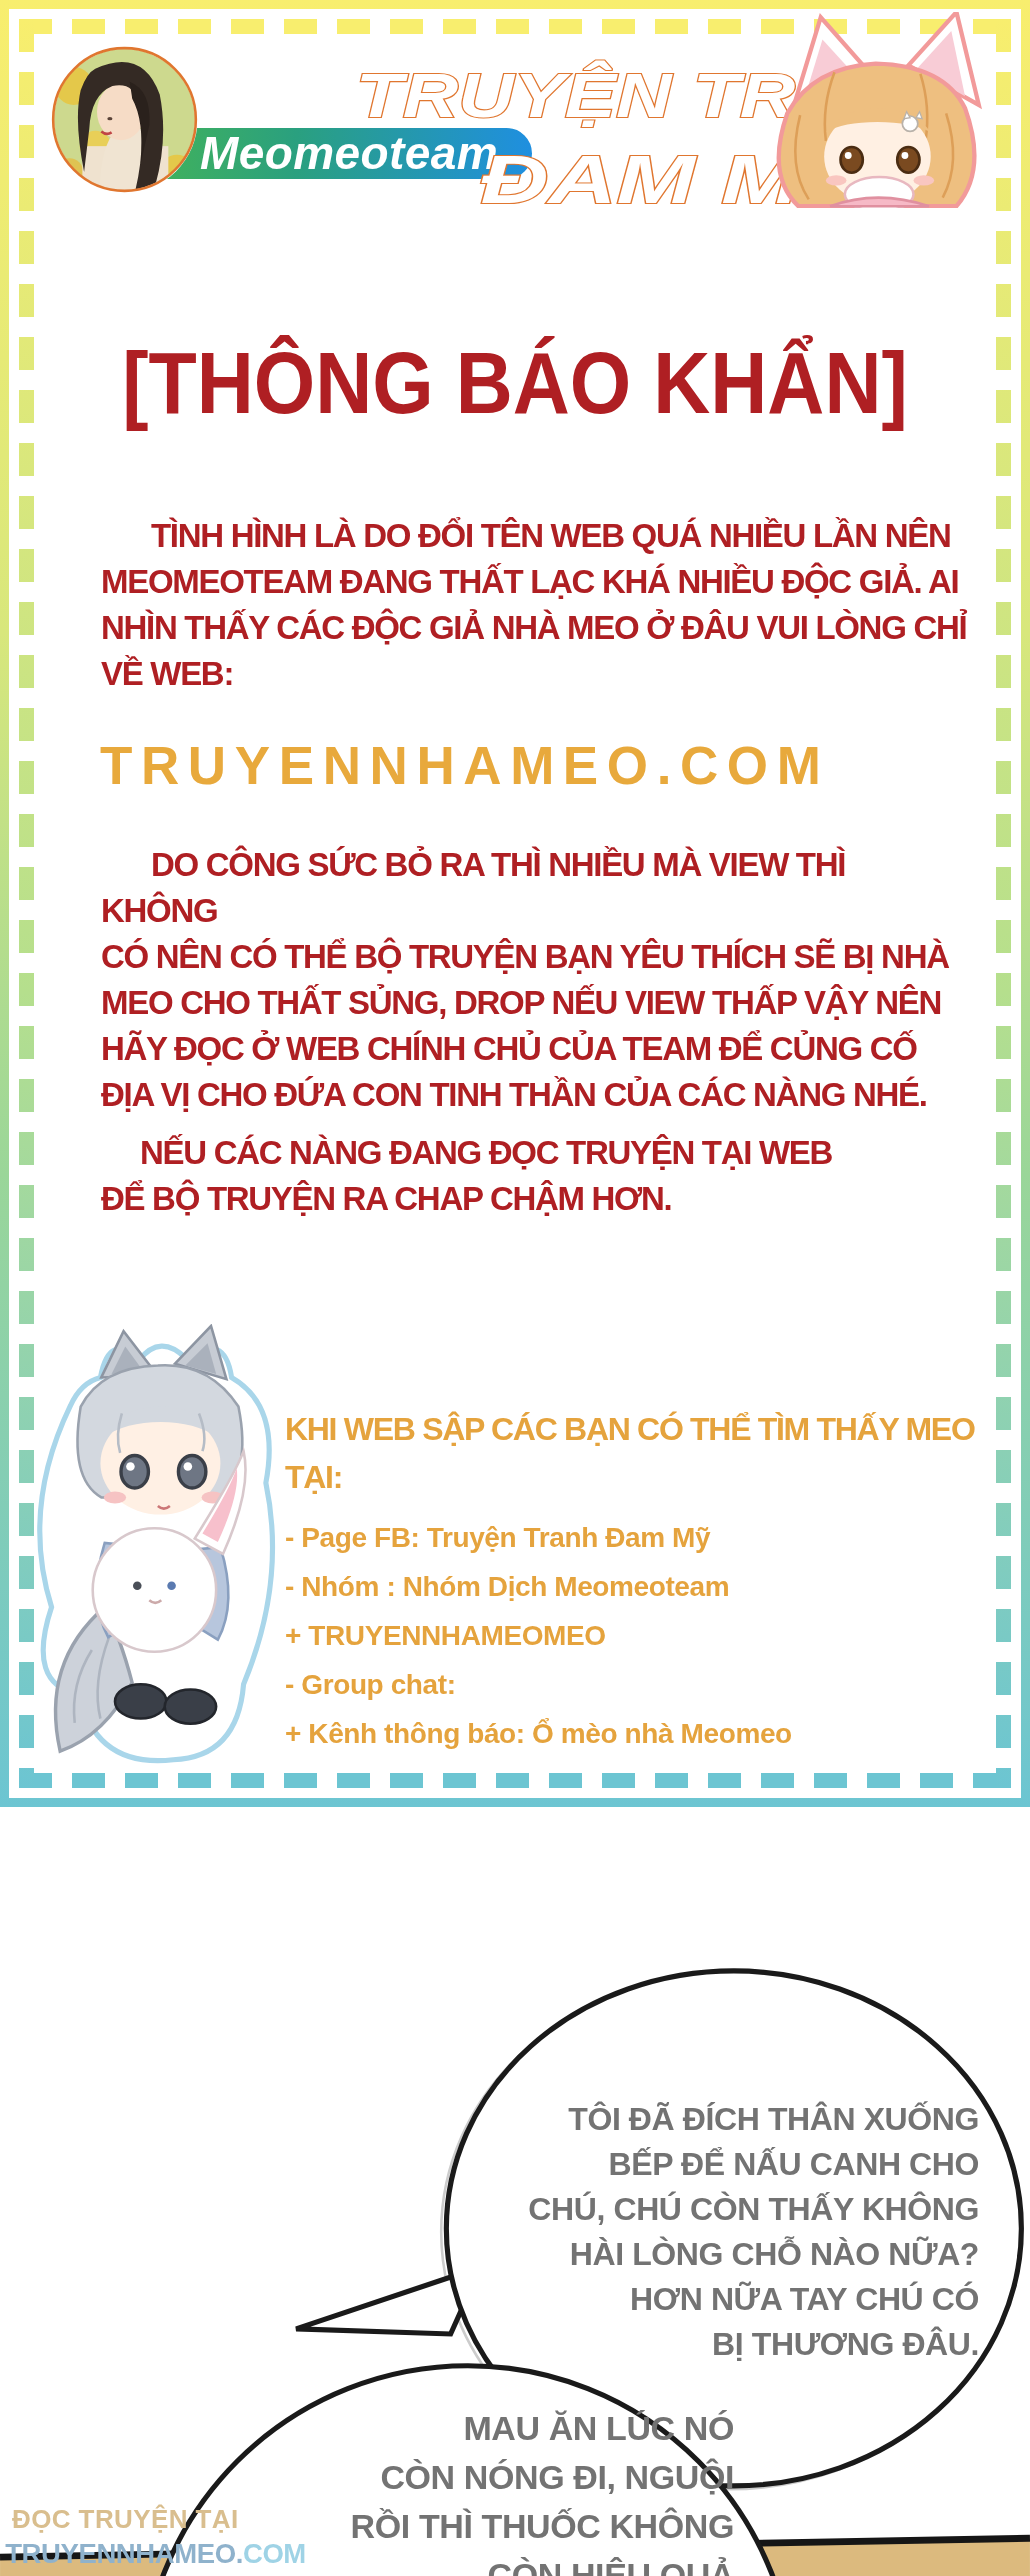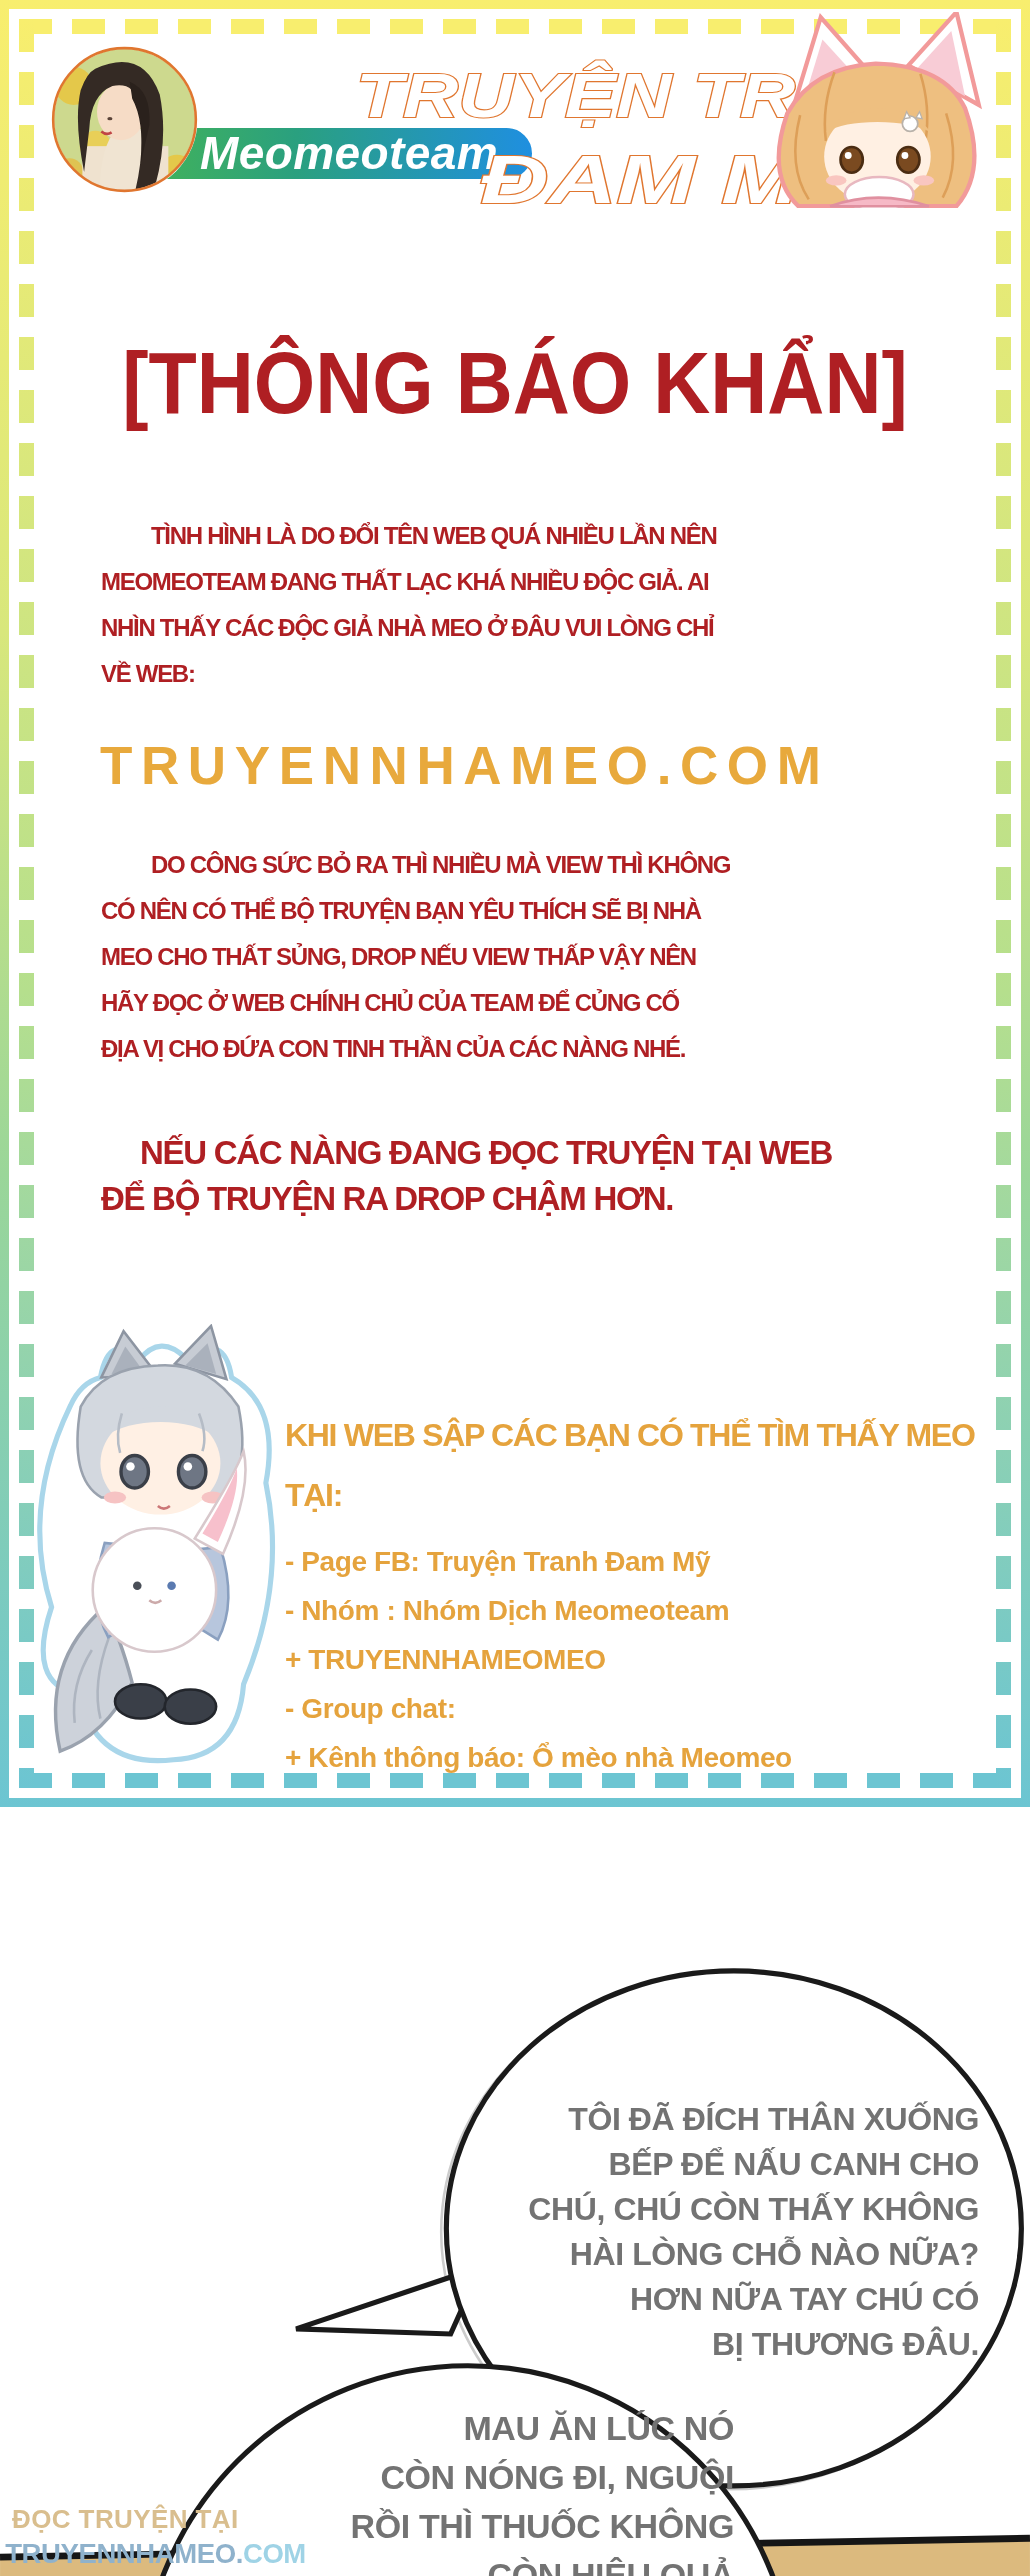--- a/index.html
+++ b/index.html
@@ -22,30 +22,30 @@
          border:3.4px solid #ffffff;border-radius:34px;
          background:linear-gradient(90deg,#49b84f 0%,#2aa07f 45%,#1f8fe0 100%);
          color:#ffffff;font-style:italic;font-weight:bold;font-size:46px;line-height:50px;
          padding-left:96px;letter-spacing:0.4px;}
   .avatar-svg{position:absolute;left:48px;top:43px;}
   .logo-text-svg{position:absolute;left:343px;top:34px;}
   
   .title{position:absolute;left:0;width:1030px;top:333px;text-align:center;color:#af1f23;
          font-weight:bold;font-size:79px;letter-spacing:0px;transform:scaleY(1.1);transform-origin:top center;}
   .red-para{position:absolute;left:101px;width:867px;color:#af1f23;font-weight:bold;
-            font-size:24px;line-height:46px;letter-spacing:-1.3px;white-space:pre-line;}
+            font-size:33px;line-height:46px;letter-spacing:-1.3px;white-space:pre-line;}
   .indent{text-indent:50px;}
   .website{position:absolute;left:100px;top:735px;color:#e8a93c;font-weight:bold;
            font-size:53px;letter-spacing:8.6px;}
   .p3line{color:#af1f23;font-weight:bold;font-size:33px;line-height:46px;letter-spacing:-1.3px;}
   .p3-big{font-size:50px;text-decoration:line-through;text-decoration-thickness:4.3px;letter-spacing:-0.9px;}
   .p3-l2{line-height:57px;}
   
   .contact{position:absolute;left:285px;top:1405px;width:700px;color:#e5a33d;font-weight:bold;}
-  .contact-head{font-size:32px;line-height:60px;letter-spacing:-1.3px;white-space:pre-line;}
+  .contact-head{font-size:32px;line-height:48px;letter-spacing:-1.3px;white-space:pre-line;}
   .channel{font-size:28px;line-height:49px;letter-spacing:-0.4px;}
   .channels{margin-top:12px;}
   
   .comic-svg{position:absolute;left:0;top:1807px;}
   .bubble-text{position:absolute;text-align:right;color:#737373;font-weight:bold;white-space:pre-line;}
   .b1{left:447px;top:2097px;width:532px;font-size:32px;line-height:45px;letter-spacing:-0.4px;}
   .b2{left:99px;top:2404px;width:635px;font-size:34px;line-height:49px;letter-spacing:-0.4px;}
   .wm1{position:absolute;left:12px;top:2504px;color:#d9be8e;font-weight:bold;font-size:26px;letter-spacing:0.4px;}
   .wm2{position:absolute;left:5.2px;top:2538px;font-weight:bold;font-size:27.5px;letter-spacing:-0.4px;}
   .wm2 .site{color:#8fb2cc;}
@@ -137,21 +137,21 @@
     <div class="website">TRUYENNHAMEO.COM</div>
 
     <div class="red-para indent" style="top:842px;">DO CÔNG SỨC BỎ RA THÌ NHIỀU MÀ VIEW THÌ KHÔNG
 CÓ NÊN CÓ THỂ BỘ TRUYỆN BẠN YÊU THÍCH SẼ BỊ NHÀ
 MEO CHO THẤT SỦNG, DROP NẾU VIEW THẤP VẬY NÊN
 HÃY ĐỌC Ở WEB CHÍNH CHỦ CỦA TEAM ĐỂ CỦNG CỐ
 ĐỊA VỊ CHO ĐỨA CON TINH THẦN CỦA CÁC NÀNG NHÉ.</div>
 
     <div style="position:absolute;left:101px;top:1130px;width:867px;">
       <div class="p3line" style="padding-left:39px;">NẾU CÁC NÀNG ĐANG ĐỌC TRUYỆN TẠI WEB</div>
-      <div class="p3line">ĐỂ BỘ TRUYỆN RA DROP CHẬM HƠN.</div>
+      <div class="p3line">ĐỂ BỘ TRUYỆN RA CHAP CHẬM HƠN.</div>
     </div>
 
     <svg class="avatar-svg" style="left:19px;top:1324px;" width="276" height="448" viewBox="0 0 322 522">
 
       <path d="M95,62 Q105,8 140,42 Q165,10 195,40 Q240,8 248,62 Q305,95 288,185 Q312,300 262,420 Q255,505 180,508 Q90,518 70,432 Q8,420 38,330 Q2,215 60,95 Q72,68 95,62 Z" fill="#ffffff" stroke="#a9d6ea" stroke-width="6"></path>
 
       <path d="M100,330 Q25,395 48,498 Q100,480 132,418 Q118,365 100,330 Z" fill="#cdd2da" stroke="#9aa2ae" stroke-width="4"></path>
       <path d="M85,380 Q60,420 65,465 M105,365 Q85,420 95,460" fill="none" stroke="#aeb5c0" stroke-width="3"></path>
 
       <polygon points="96,62 122,8 162,60" fill="#c7ccd4" stroke="#8d95a2" stroke-width="3"></polygon>

